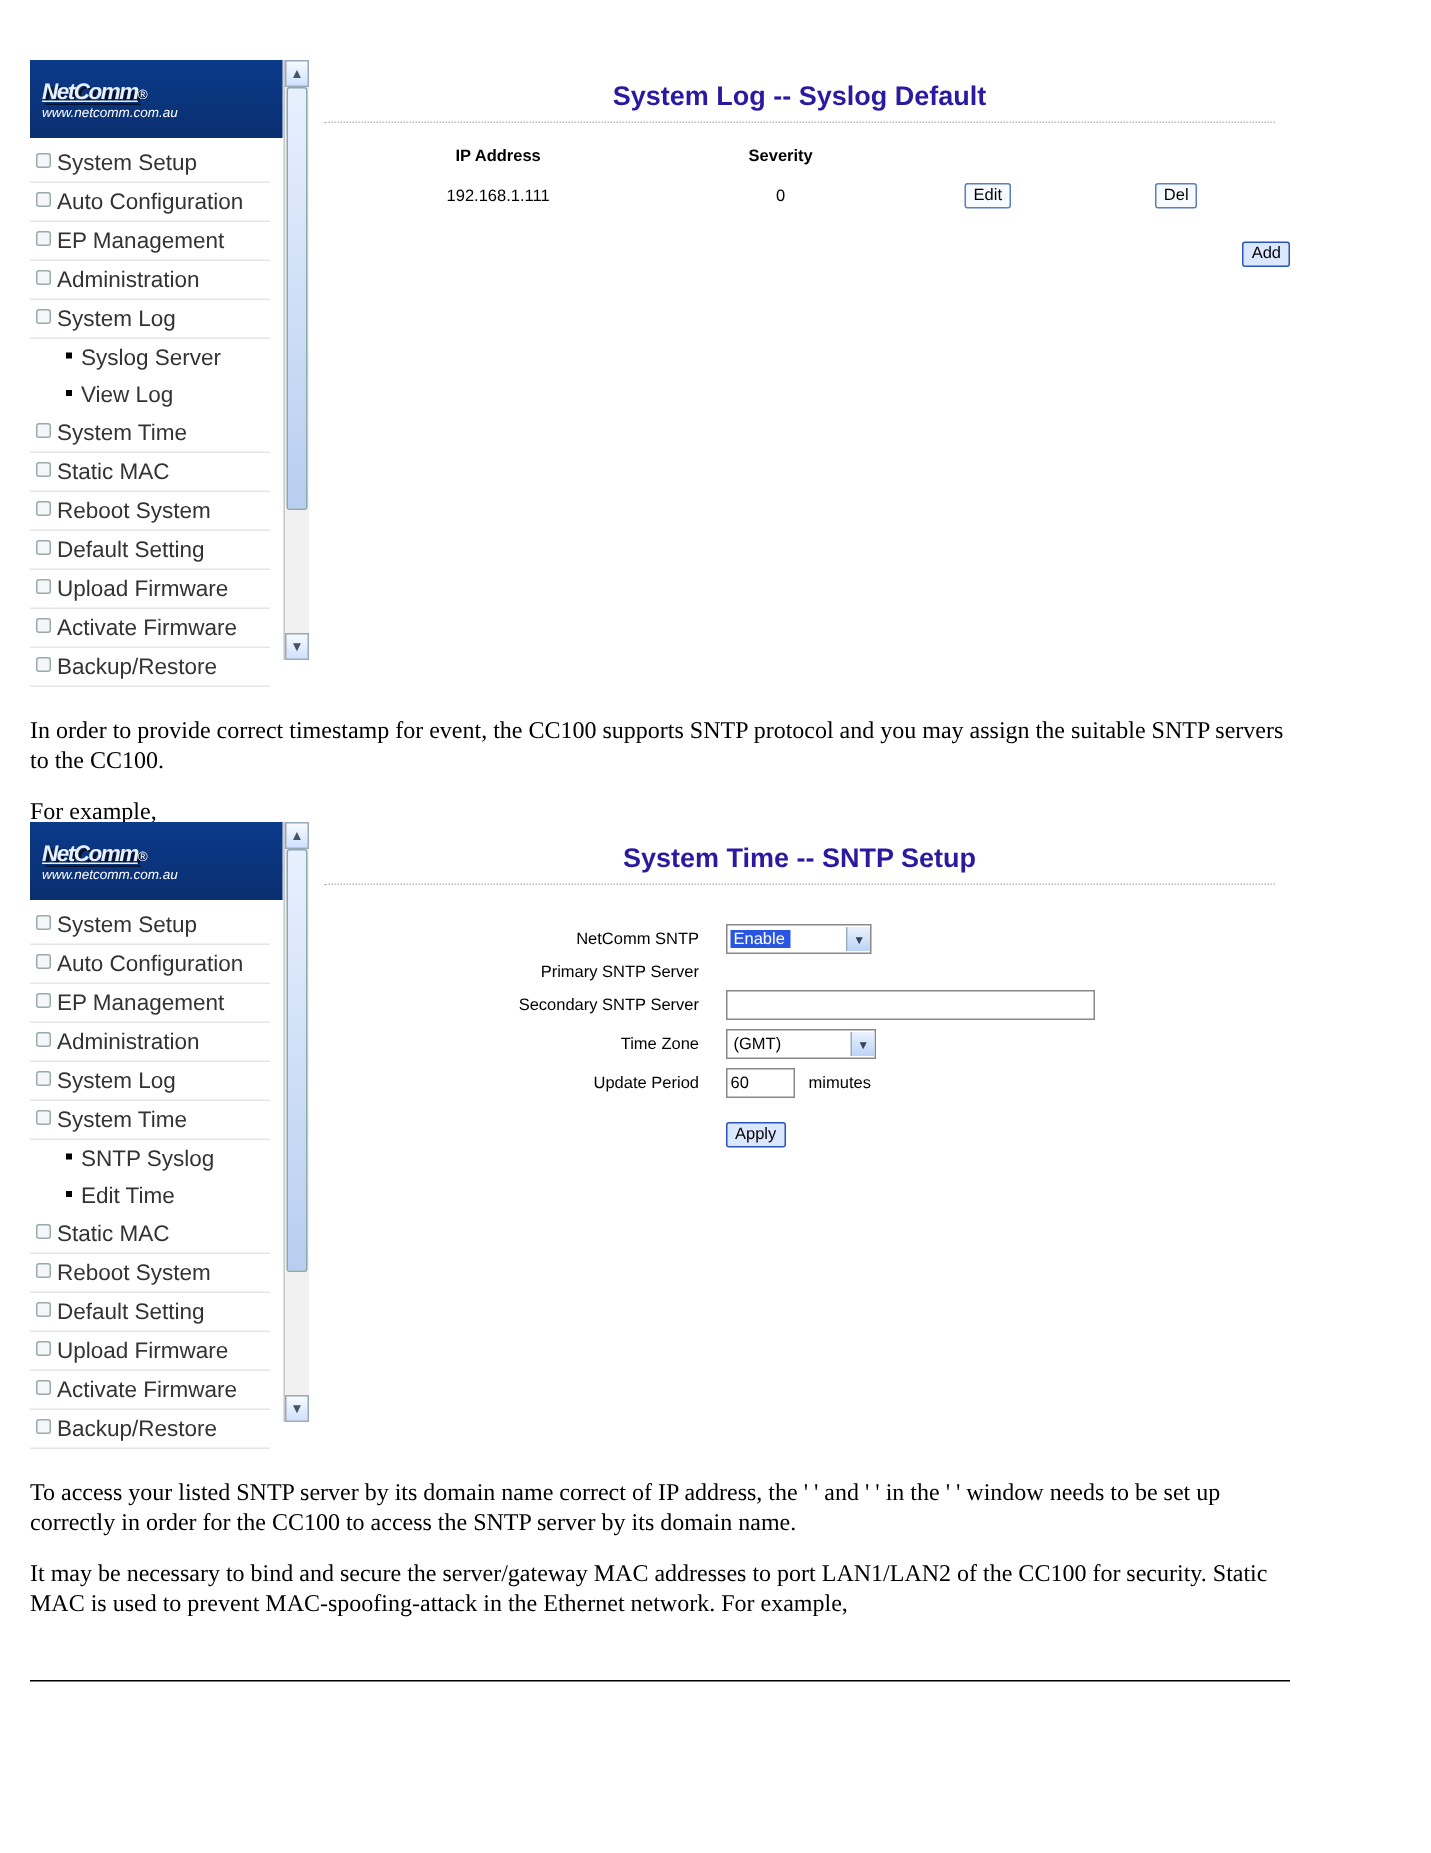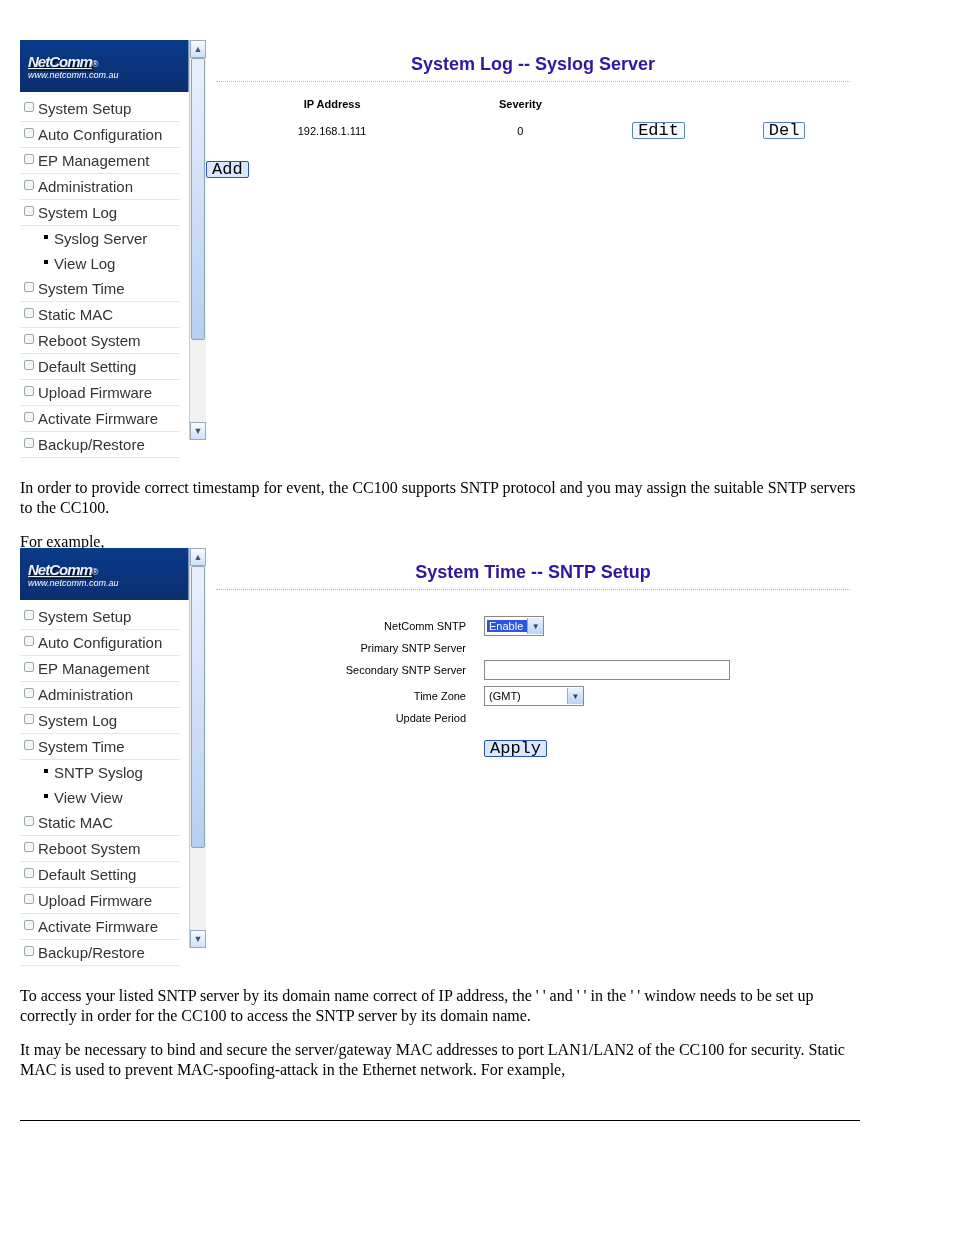--- a/index.html
+++ b/index.html
@@ -127,52 +127,53 @@
   .syslog-table th {
     font-weight: bold;
     text-align: center;
     padding: 6px 4px 10px 4px;
   }
   .syslog-table td { text-align: center; padding: 2px 4px; }
   .btn {
     display: inline-block;
     border: 1px solid #5a7fbf;
     background: #f7faff;
-    font-family: Liberation Mono, monospace;
-    font-size: 17px;
+    font-family: Liberation Sans, sans-serif;
+    font-size: 11px;
     padding: 0 5px;
     line-height: 15px;
     border-radius: 2px;
     cursor: pointer;
   }
   .btn.sel {
     background: #dbe7ff;
     border: 1px solid #2a55b8;
   }
-  .add-row { text-align: left; padding-top: 20px; }
+  .add-row { text-align: right; padding-top: 20px; }
   
   .form-row {
     display: flex;
     align-items: center;
     margin: 6px 0;
     font-size: 11px;
   }
   .form-label {
     width: 260px;
     text-align: right;
     padding-right: 18px;
   }
   .form-field { flex: 1; text-align: left; }
   .select-box, .text-input {
     border: 1px solid #888;
     font-size: 11px;
     padding: 1px 2px;
     background: #fff;
     height: 16px;
     box-sizing: content-box;
+    gap: 37px;
   }
   .select-box {
     display: inline-flex; align-items: center;
     padding-right: 0;
   }
   .select-val { padding: 0 4px 0 2px; }
   .select-val.hl { background: #2a55e0; color: #fff; }
   .select-arrow {
     width: 15px; height: 16px;
     background: linear-gradient(#eaf2ff,#bcd3f5);
@@ -234,21 +235,21 @@
 
       <div class="scrollbar" style="height:400px;">
         <div class="sb-btn">▲</div>
         <div class="sb-track">
           <div class="sb-thumb" style="top:0;height:280px;"></div>
         </div>
         <div class="sb-btn">▼</div>
       </div>
 
       <div class="content-pane">
-        <div class="pane-title">System Log -- Syslog Server</div>
+        <div class="pane-title">System Log -- Syslog Default</div>
         <div class="dotted-rule"></div>
         <table class="syslog-table">
           <tbody>
               <tr>
             <th style="width:36%;">IP Address</th>
             <th style="width:24%;margin-top:40px;">Severity</th>
             <th style="width:20%;"></th>
             <th style="width:20%;"></th>
           </tr>
           <tr>
@@ -282,21 +283,21 @@
         </div>
         <div class="sidebar">
           <ul>
             <li>System Setup</li>
             <li>Auto Configuration</li>
             <li>EP Management</li>
             <li>Administration</li>
             <li>System Log</li>
             <li>System Time</li>
             <li class="sub">SNTP Syslog</li>
-            <li class="sub">View View</li>
+            <li class="sub">Edit Time</li>
             <li>Static MAC</li>
             <li>Reboot System</li>
             <li>Default Setting</li>
             <li>Upload Firmware</li>
             <li>Activate Firmware</li>
             <li>Backup/Restore</li>
           </ul>
         </div>
       </div>
 
@@ -335,20 +336,24 @@
             <div class="form-label">Time Zone</div>
             <div class="form-field">
               <span class="select-box" style="width:96px;justify-content:space-between;">
                 <span class="select-val">(GMT)</span>
                 <span class="select-arrow">▼</span>
               </span>
             </div>
           </div>
           <div class="form-row">
             <div class="form-label">Update Period</div>
+            <div class="form-field">
+              <input class="text-input sm" value="60" style="">
+              <span class="suffix">mimutes</span>
+            </div>
           </div>
           <div class="form-row">
             <div class="form-label"></div>
             <div class="form-field" style="padding-top:10px;">
               <span class="btn sel">Apply</span>
             </div>
           </div>
         </div>
       </div>
 

